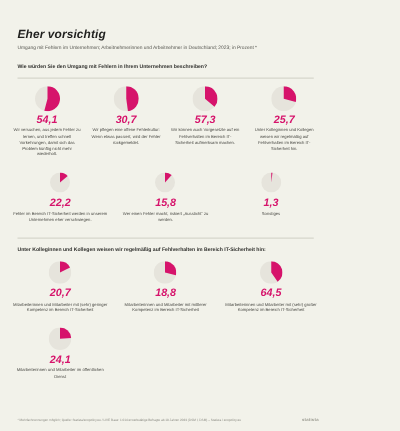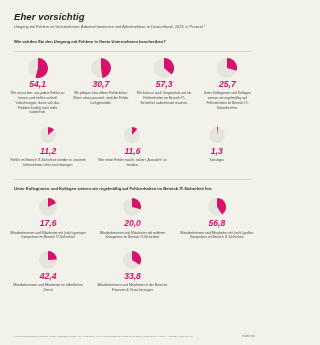--- a/index.html
+++ b/index.html
@@ -7,21 +7,21 @@
     width:265px;height:345px;
     background:#f2f2ea;
     font-family:"Liberation Sans", sans-serif;
     color:#3a3a38;
     overflow:hidden;
     position:relative;
   }
   .sheet{position:absolute;inset:0;background:#f2f2ea;}
 
   
-  .header{padding:12px 14px 0 14px;}
+  .header{padding:23px 14px 0 14px;}
   .title{
     font-size:9.5px;font-weight:bold;font-style:italic;
     color:#1f1f1d;letter-spacing:.1px;margin:0 0 2px 0;line-height:1.1;
   }
   .subtitle{
     font-size:3.9px;color:#55554f;line-height:1.35;margin:0;
   }
   .question{
     font-size:4.1px;font-weight:bold;color:#2f2f2c;
     margin:9px 0 0 0;line-height:1.3;
@@ -129,31 +129,31 @@
       </div>
     </div>
   <div class="grid" id="group1-row2">
       <div class="cell c3">
         <div class="pie-wrap">
           <svg class="pie" width="16" height="16" viewBox="0 0 16 16">
             <circle cx="8" cy="8" r="8" fill="#e6e4dc"></circle>
             <path d="M 8 8 L 8 0 A 8 8 0 0 1 14.131944054474799 2.8619787745873255 Z" fill="#d6136b"></path>
           </svg>
         </div>
-       <div class="value">11,2</div>
+       <div class="value">22,2</div>
        <div class="desc">Fehler im Bereich IT-Sicherheit werden in unserem Unternehmen eher verschwiegen.</div>
       </div>
       <div class="cell c3">
         <div class="pie-wrap">
           <svg class="pie" width="16" height="16" viewBox="0 0 16 16">
             <circle cx="8" cy="8" r="8" fill="#e6e4dc"></circle>
             <path d="M 8 8 L 8 0 A 8 8 0 0 1 13.328094939474013 2.0324708366065423 Z" fill="#d6136b"></path>
           </svg>
         </div>
-       <div class="value">11,6</div>
+       <div class="value">15,8</div>
        <div class="desc">Wer einen Fehler macht, riskiert „Aussticht“ zu werden.</div>
       </div>
       <div class="cell c3">
         <div class="pie-wrap">
           <svg class="pie" width="16" height="16" viewBox="0 0 16 16">
             <circle cx="8" cy="8" r="8" fill="#e6e4dc"></circle>
             <path d="M 8 8 L 8 0 A 8 8 0 0 1 9.002665868514434 0.06308238948417699 Z" fill="#d6136b"></path>
           </svg>
         </div>
        <div class="value">1,3</div>
@@ -165,63 +165,53 @@
   <div class="section-q">Unter Kolleginnen und Kollegen weisen wir regelmäßig auf Fehlverhalten im Bereich IT-Sicherheit hin:</div>
 
   <div class="grid" id="group2-row1">
       <div class="cell c3">
         <div class="pie-wrap">
           <svg class="pie" width="18" height="18" viewBox="0 0 18 18">
             <circle cx="9" cy="9" r="9" fill="#e6e4dc"></circle>
             <path d="M 9 9 L 9 0 A 9 9 0 0 1 17.044572817361374 4.96455105518971 Z" fill="#d6136b"></path>
           </svg>
         </div>
-       <div class="value">17,6</div>
+       <div class="value">20,7</div>
        <div class="desc">Mitarbeiterinnen und Mitarbeiter mit (sehr) geringer Kompetenz im Bereich IT-Sicherheit</div>
       </div>
       <div class="cell c3">
         <div class="pie-wrap">
           <svg class="pie" width="18" height="18" viewBox="0 0 18 18">
             <circle cx="9" cy="9" r="9" fill="#e6e4dc"></circle>
             <path d="M 9 9 L 9 0 A 9 9 0 0 1 17.717248450157683 11.238208984483691 Z" fill="#d6136b"></path>
           </svg>
         </div>
-       <div class="value">20,0</div>
+       <div class="value">18,8</div>
        <div class="desc">Mitarbeiterinnen und Mitarbeiter mit mittlerer Kompetenz im Bereich IT-Sicherheit</div>
       </div>
       <div class="cell c3">
         <div class="pie-wrap">
           <svg class="pie" width="18" height="18" viewBox="0 0 18 18">
             <circle cx="9" cy="9" r="9" fill="#e6e4dc"></circle>
             <path d="M 9 9 L 9 0 A 9 9 0 0 1 14.105420542140811 16.411793378655844 Z" fill="#d6136b"></path>
           </svg>
         </div>
-       <div class="value">56,8</div>
+       <div class="value">64,5</div>
        <div class="desc">Mitarbeiterinnen und Mitarbeiter mit (sehr) großer Kompetenz im Bereich IT-Sicherheit</div>
       </div>
     </div>
   <div class="grid" id="group2-row2">
       <div class="cell c3">
         <div class="pie-wrap">
           <svg class="pie" width="18" height="18" viewBox="0 0 18 18">
             <circle cx="9" cy="9" r="9" fill="#e6e4dc"></circle>
             <path d="M 9 9 L 9 0 A 9 9 0 0 1 17.985613950980778 8.49133318966178 Z" fill="#d6136b"></path>
           </svg>
         </div>
-       <div class="value">42,4</div>
+       <div class="value">24,1</div>
        <div class="desc">Mitarbeiterinnen und Mitarbeiter im öffentlichen Dienst</div>
-      </div>
-      <div class="cell c3">
-        <div class="pie-wrap">
-          <svg class="pie" width="18" height="18" viewBox="0 0 18 18">
-            <circle cx="9" cy="9" r="9" fill="#e6e4dc"></circle>
-            <path d="M 9 9 L 9 0 A 9 9 0 0 1 16.658950336152227 13.726571669651658 Z" fill="#d6136b"></path>
-          </svg>
-        </div>
-       <div class="value">33,8</div>
-       <div class="desc">Mitarbeiterinnen und Mitarbeiter in der Branche Finanzen &amp; Versicherungen</div>
       </div>
     </div>
 
   <div class="footer">* Mehrfachnennungen möglich; Quelle: Statista/ecopolicy.eu / LIVE Base: 1.014 erwerbstätige Befragte ab 18 Jahren 2023 (DSM I, DSM) – Statista / ecopolicy.eu</div>
   <div class="logo">statista</div>
 
 </div>
 
 </body></html>

